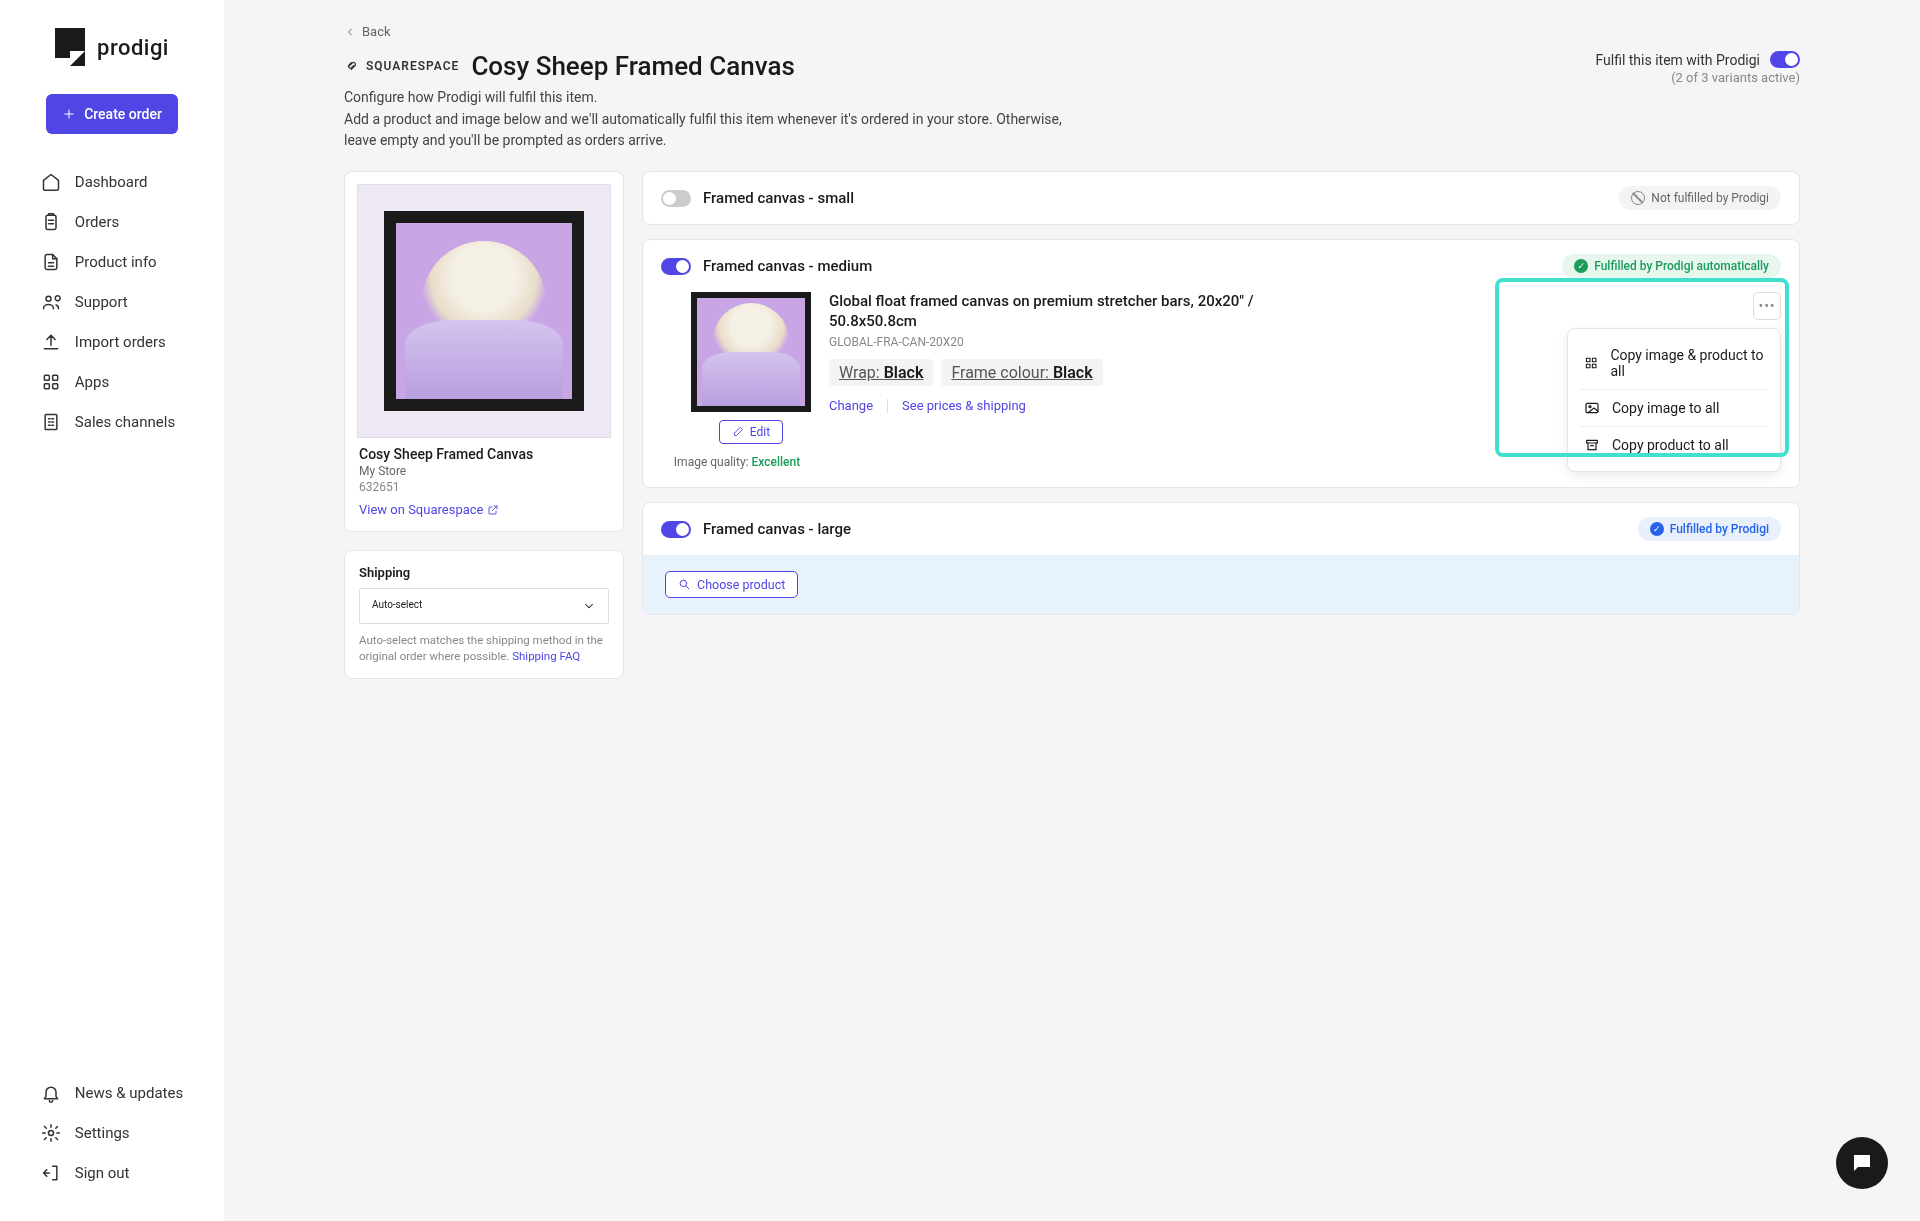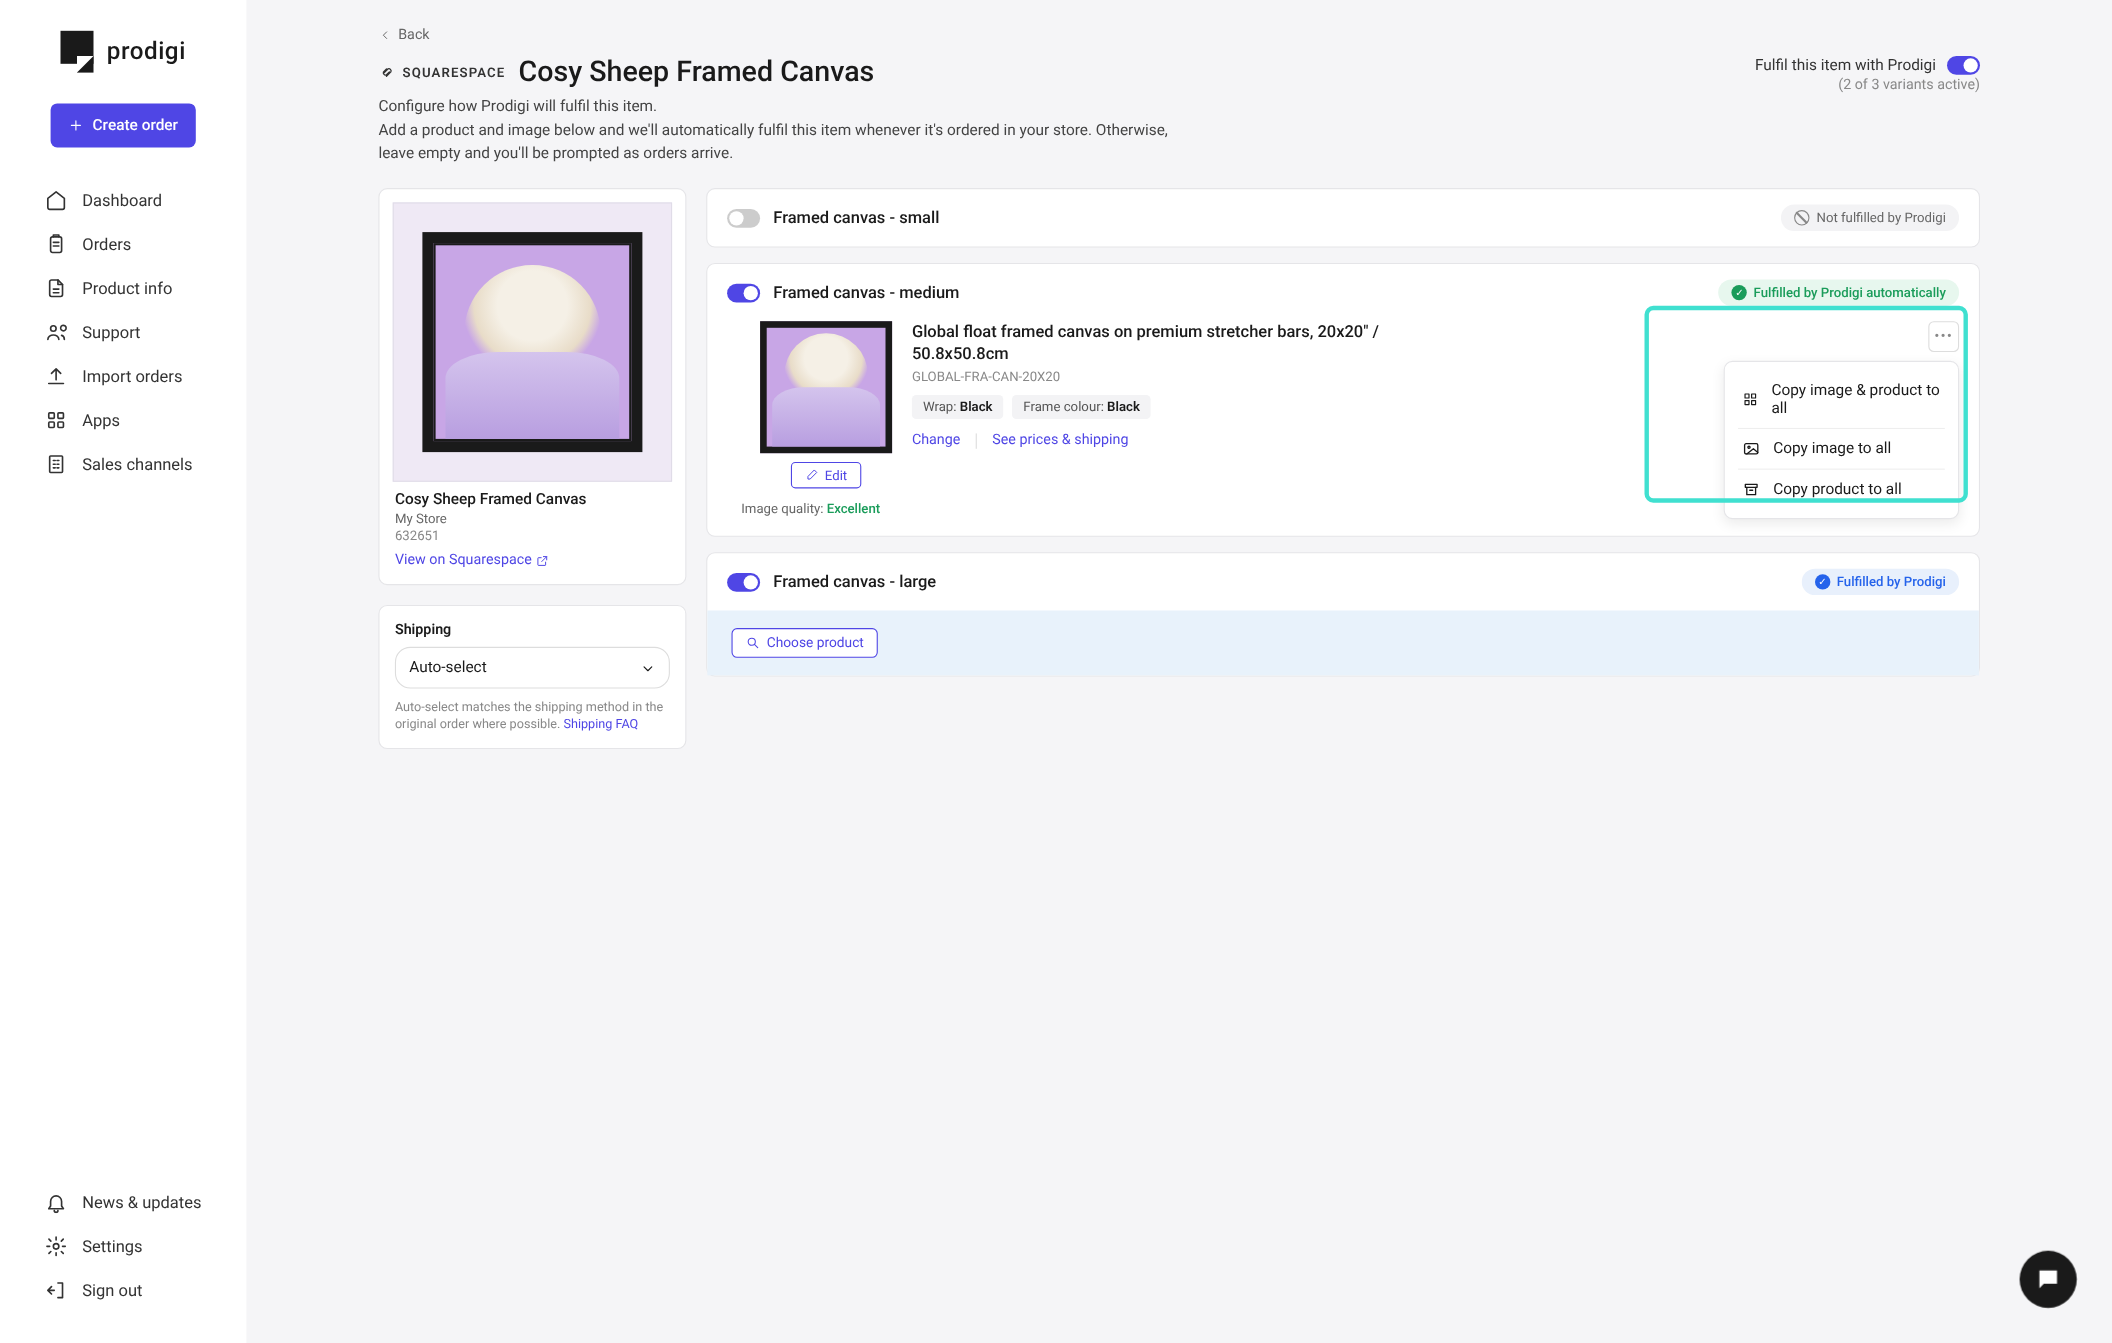--- a/index.html
+++ b/index.html
@@ -53,21 +53,21 @@
 .canvas-inner::before { content:''; position:absolute; width:70%; height:70%; background:radial-gradient(circle at 50% 30%, #f5f0e6 30%, #e8dcc8 50%, transparent 60%); left:15%; top:10%; border-radius:50% 50% 40% 40%; }
 .canvas-inner::after { content:''; position:absolute; width:90%; height:45%; bottom:0; left:5%; background:linear-gradient(#d4c4ed,#b89ee0); border-radius:30% 30% 0 0; }
 .prod-meta { padding:8px 2px 2px; }
 .prod-name { font-size:14px; font-weight:500; margin-bottom:2px; }
 .prod-store { font-size:12px; color:#666; margin-bottom:2px; }
 .prod-id { font-size:12px; color:#888; margin-bottom:8px; }
 .view-link { color:#4f46e5; font-size:13px; display:flex; align-items:center; gap:4px; cursor:pointer; }
 
 .shipping-card { padding:14px; }
 .shipping-label { font-size:13px; font-weight:600; margin-bottom:8px; }
-.select-wrap { border:1px solid #ddd; border-radius:14px; padding:10px 12px; display:flex; justify-content:space-between; align-items:flex-end; cursor:pointer; margin-bottom:8px; font-size:14px; }
+.select-wrap { border:1px solid #ddd; border-radius:2px; padding:10px 12px; display:flex; justify-content:space-between; align-items:flex-start; cursor:pointer; margin-bottom:8px; font-size:10px; }
 .shipping-note { font-size:11.5px; color:#888; line-height:1.4; }
 .shipping-note a { color:#4f46e5; text-decoration:none; }
 
 
 .variant-card { padding:0; }
 .variant-header { display:flex; align-items:center; justify-content:space-between; padding:14px 18px; }
 .variant-header-left { display:flex; align-items:center; gap:12px; }
 .variant-name { font-size:15px; font-weight:500; }
 
 .pill { border-radius:20px; padding:5px 12px; font-size:12px; display:flex; align-items:center; gap:6px;text-align:center; }
@@ -86,21 +86,21 @@
 .variant-thumb::before { content:''; position:absolute; width:70%; height:70%; background:radial-gradient(circle at 50% 30%, #f5f0e6 30%, #e8dcc8 50%, transparent 60%); left:15%; top:5%; border-radius:50% 50% 40% 40%; }
 .variant-thumb::after { content:''; position:absolute; width:90%; height:50%; bottom:0; left:5%; background:linear-gradient(#d4c4ed,#b89ee0); border-radius:30% 30% 0 0; }
 .edit-btn { border:1px solid #4f46e5; color:#4f46e5; background:#fff; border-radius:4px; padding:4px 12px; font-size:12px; display:flex; align-items:center; gap:6px; cursor:pointer; }
 .img-quality { font-size:12px; color:#666; margin-left:-28px; margin-top:3px; }
 .img-quality .good { color:#1a9c5a; font-weight:500; }
 
 .variant-info { flex:1; }
 .variant-desc { font-size:15px; font-weight:500; line-height:1.3; margin-bottom:4px; max-width:440px; }
 .variant-sku { color:#888; font-size:12px; margin-bottom:10px; }
 .tags { display:flex; gap:8px; margin-bottom:12px; }
-.tag { background:#f3f3f5; padding:4px 10px; border-radius:4px; font-size:12px; color:#555; }
+.tag { background:#f3f3f5; padding:4px 10px; border-radius:4px; font-size:16px; color:#555;text-decoration:underline; }
 .tag b { color:#1a1a1a; font-weight:600; }
 .variant-links { display:flex; gap:14px; align-items:center; font-size:13px; }
 .variant-links a { color:#4f46e5; cursor:pointer; }
 .variant-links .divider { width:1px; height:14px; background:#ddd; }
 
 .more-menu-wrap { position:absolute; right:18px; top:0; }
 .more-btn { width:28px; height:28px; border:1px solid #ddd; border-radius:5px; background:#fff; display:flex; align-items:center; justify-content:center; cursor:pointer; font-size:14px; color:#888; letter-spacing:1px; }
 .dropdown { position:absolute; right:0; top:36px; background:#fff; border:1px solid #e5e5e8; border-radius:8px; box-shadow:0 4px 12px rgba(0,0,0,.08); width:214px; padding:8px 0; }
 .dropdown-item { padding:10px 16px; display:flex; align-items:flex-start; gap:12px; cursor:pointer; font-size:14px; }
 .dropdown-item:not(:last-child) { border-bottom:1px solid #eee; margin:0 12px; padding-left:4px; padding-right:4px; }

